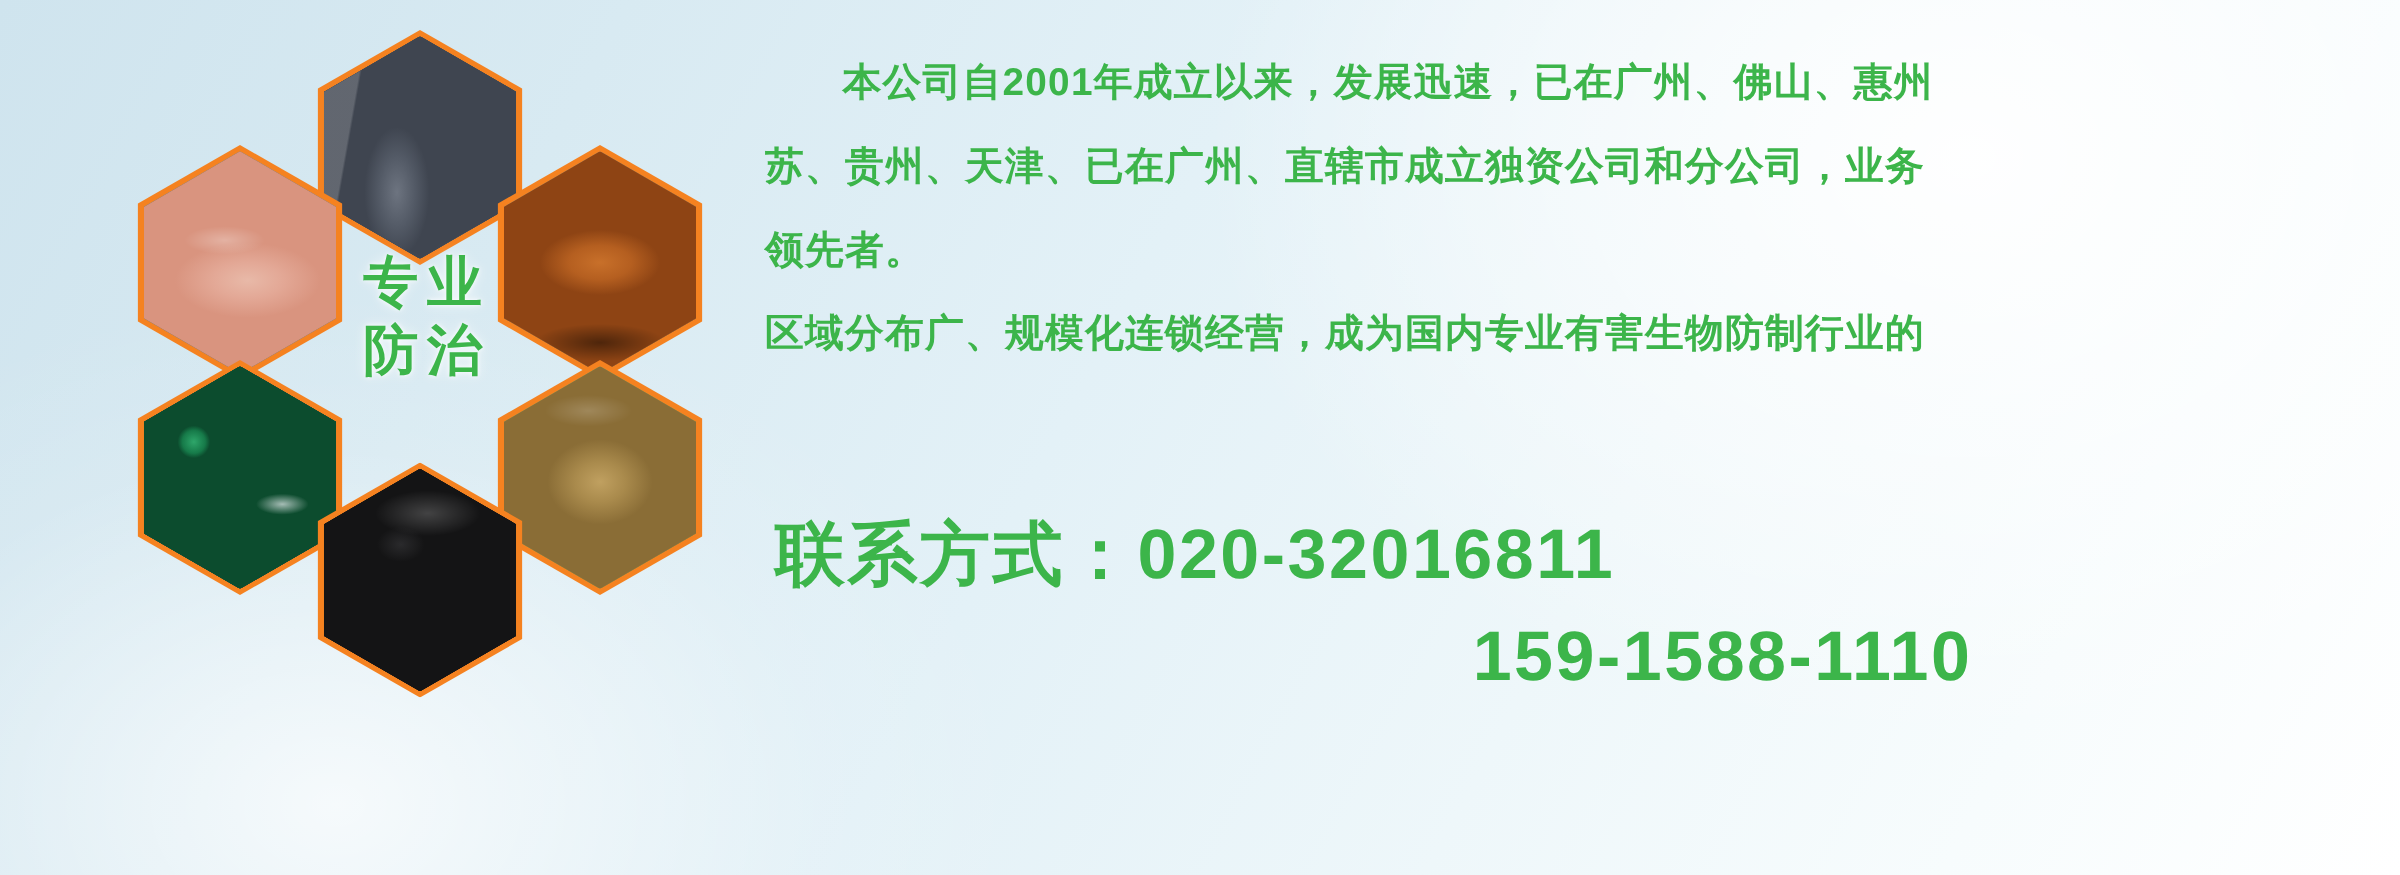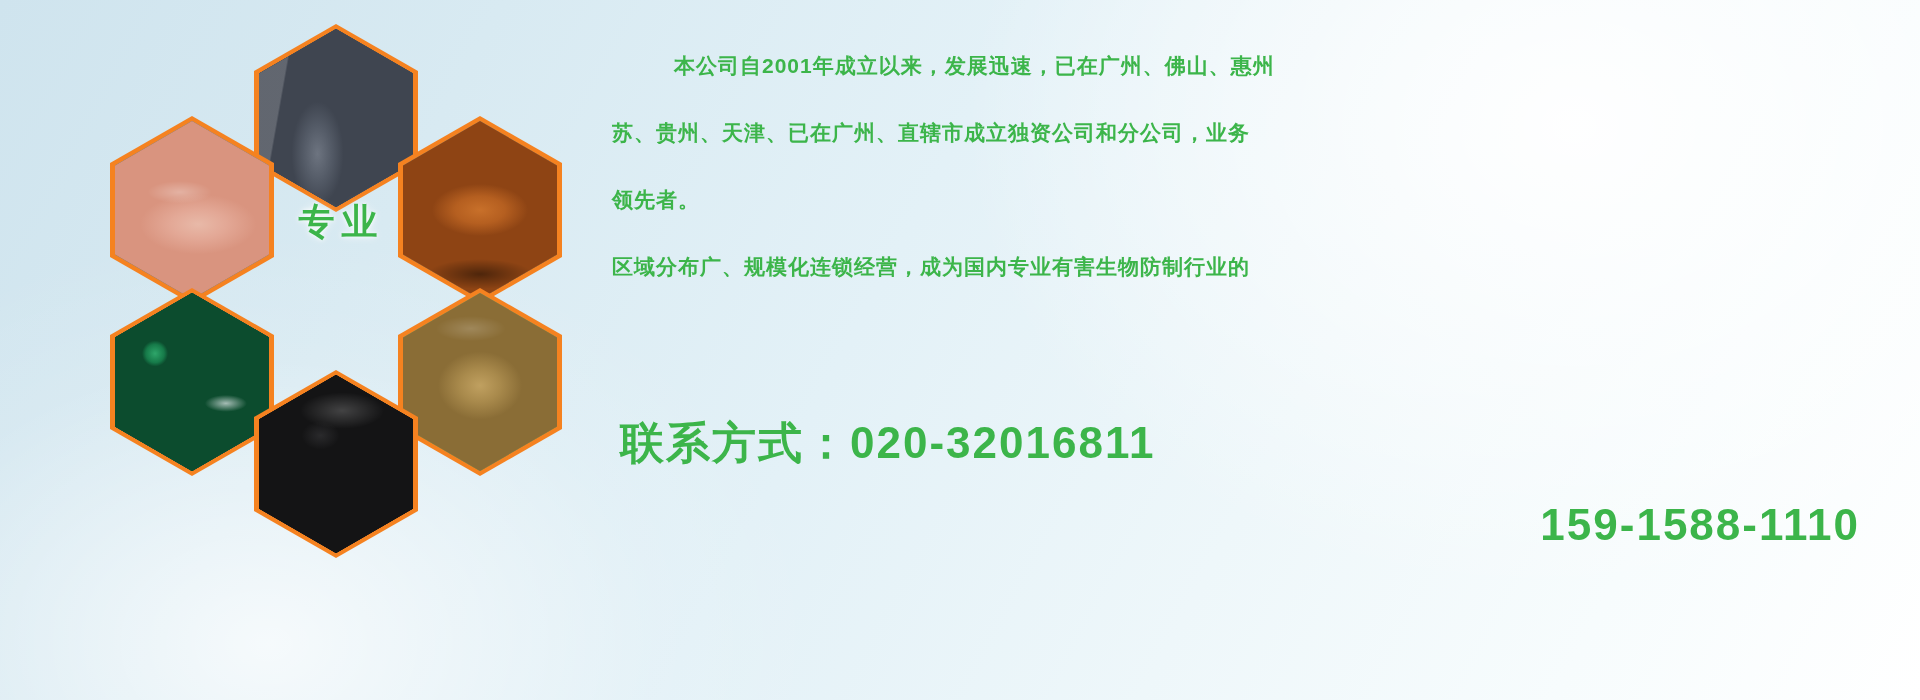--- a/index.html
+++ b/index.html
@@ -127,45 +127,45 @@
       linear-gradient(76deg, rgba(70,58,28,0.6) 0 0.9%, rgba(0,0,0,0) 1.1% 100%),
       radial-gradient(ellipse 50px 18px at 44% 20%, rgba(255,255,255,0.18) 0%, rgba(255,255,255,0) 70%);
   }
 
   
   #slogan{
     position:absolute;left:248px;top:200px;width:180px;
     text-align:center;z-index:5;
   }
   #slogan .line{
-    color:#3cb54a;font-size:36px;font-weight:bold;line-height:1.22;
+    color:#3cb54a;font-size:44px;font-weight:bold;line-height:1.22;
     letter-spacing:7px;text-indent:7px;
     text-shadow:0 0 4px rgba(255,255,255,0.9),0 0 10px rgba(255,255,255,0.7);
     white-space:nowrap;
   }
 
   
   #copy{
     position:absolute;left:612px;top:38px;width:1290px;
   }
   #copy p{
     margin:0 0 12px 0;
-    color:#3cb54a;font-size:21px;line-height:55px;font-weight:bold;
+    color:#3cb54a;font-size:31px;line-height:55px;font-weight:bold;
     letter-spacing:1px;white-space:nowrap;
   }
   #copy p.indent{text-indent:62px;}
 
   #contact{
     position:absolute;left:620px;top:402px;width:1240px;
   }
   #contact .c-line{
-    color:#3cb54a;font-size:44px;font-weight:bold;line-height:82px;
+    color:#3cb54a;font-size:56px;font-weight:bold;line-height:82px;
     letter-spacing:2px;white-space:nowrap;
   }
-  #contact .c-line.second{text-align:right;padding-left:276px;}
+  #contact .c-line.second{text-align:center;padding-left:276px;}
 </style>
 </head>
 <body>
 
 <div id="banner">
 
   <div id="collage">
 
     <div class="hex h-rats">
       <div class="inner">
@@ -200,20 +200,21 @@
     <div class="hex h-ant">
       <div class="inner">
         <div class="art ant"></div>
       </div>
     </div>
 
   </div>
 
   <div id="slogan">
     <div class="line">专业</div>
+    <div class="line">防治</div>
   </div>
 
   <div id="copy">
     <p class="indent">本公司自2001年成立以来，发展迅速，已在广州、佛山、惠州</p>
     <p>苏、贵州、天津、已在广州、直辖市成立独资公司和分公司，业务</p>
     <p>领先者。</p>
     <p>区域分布广、规模化连锁经营，成为国内专业有害生物防制行业的</p>
   </div>
 
   <div id="contact">

